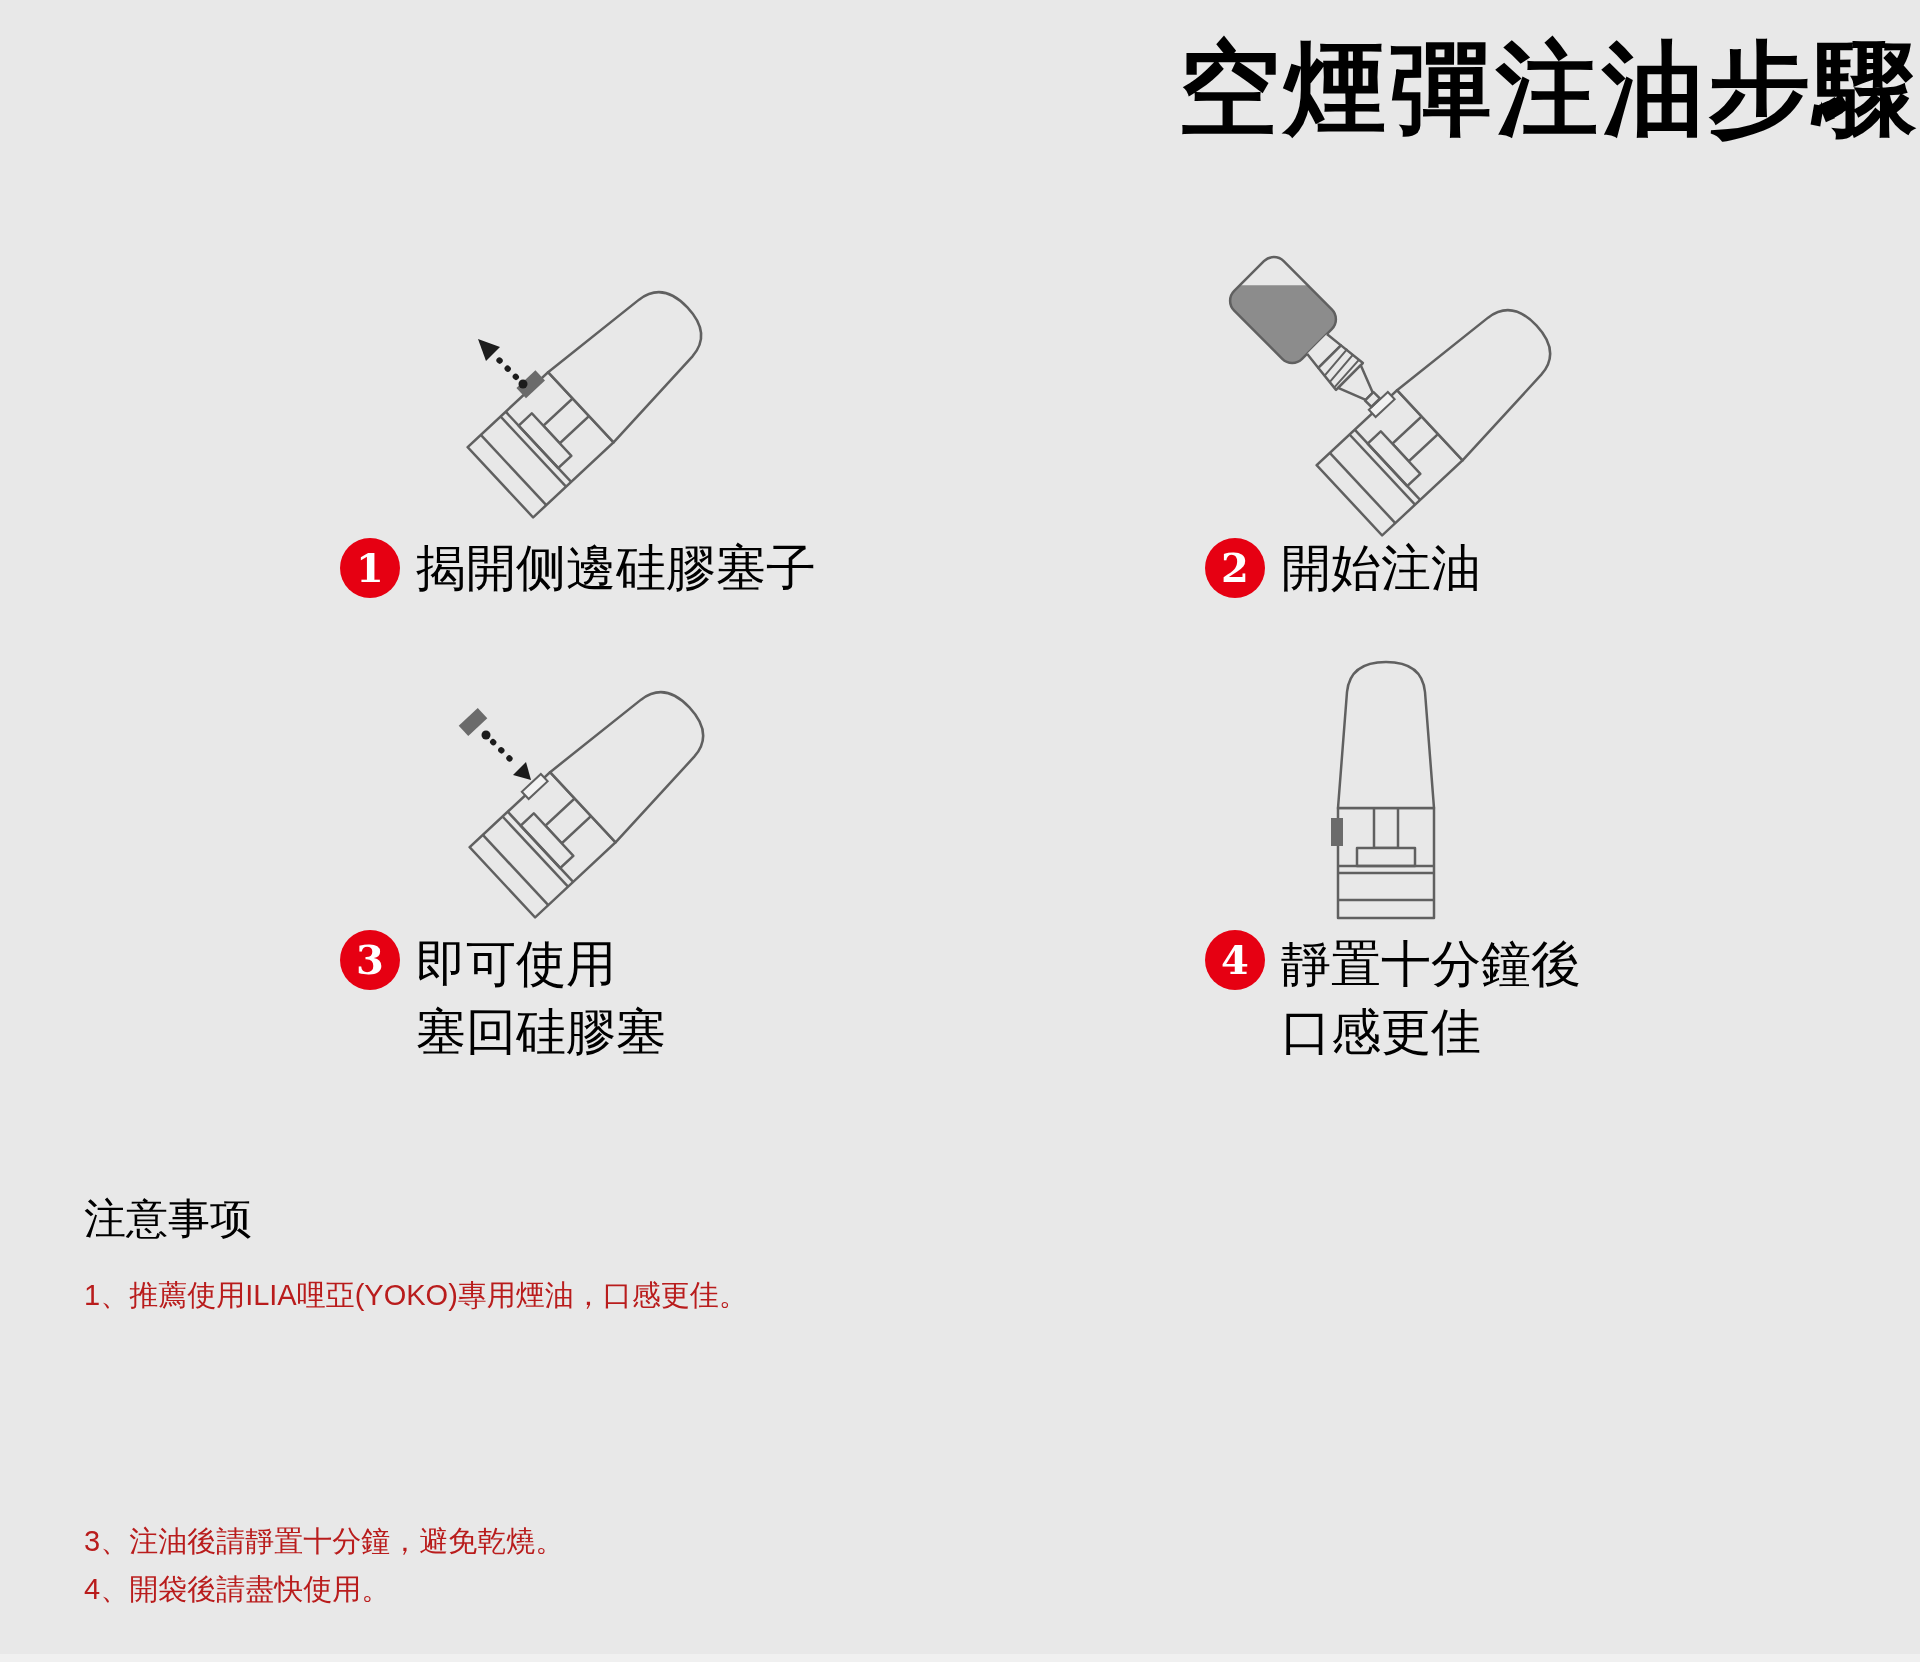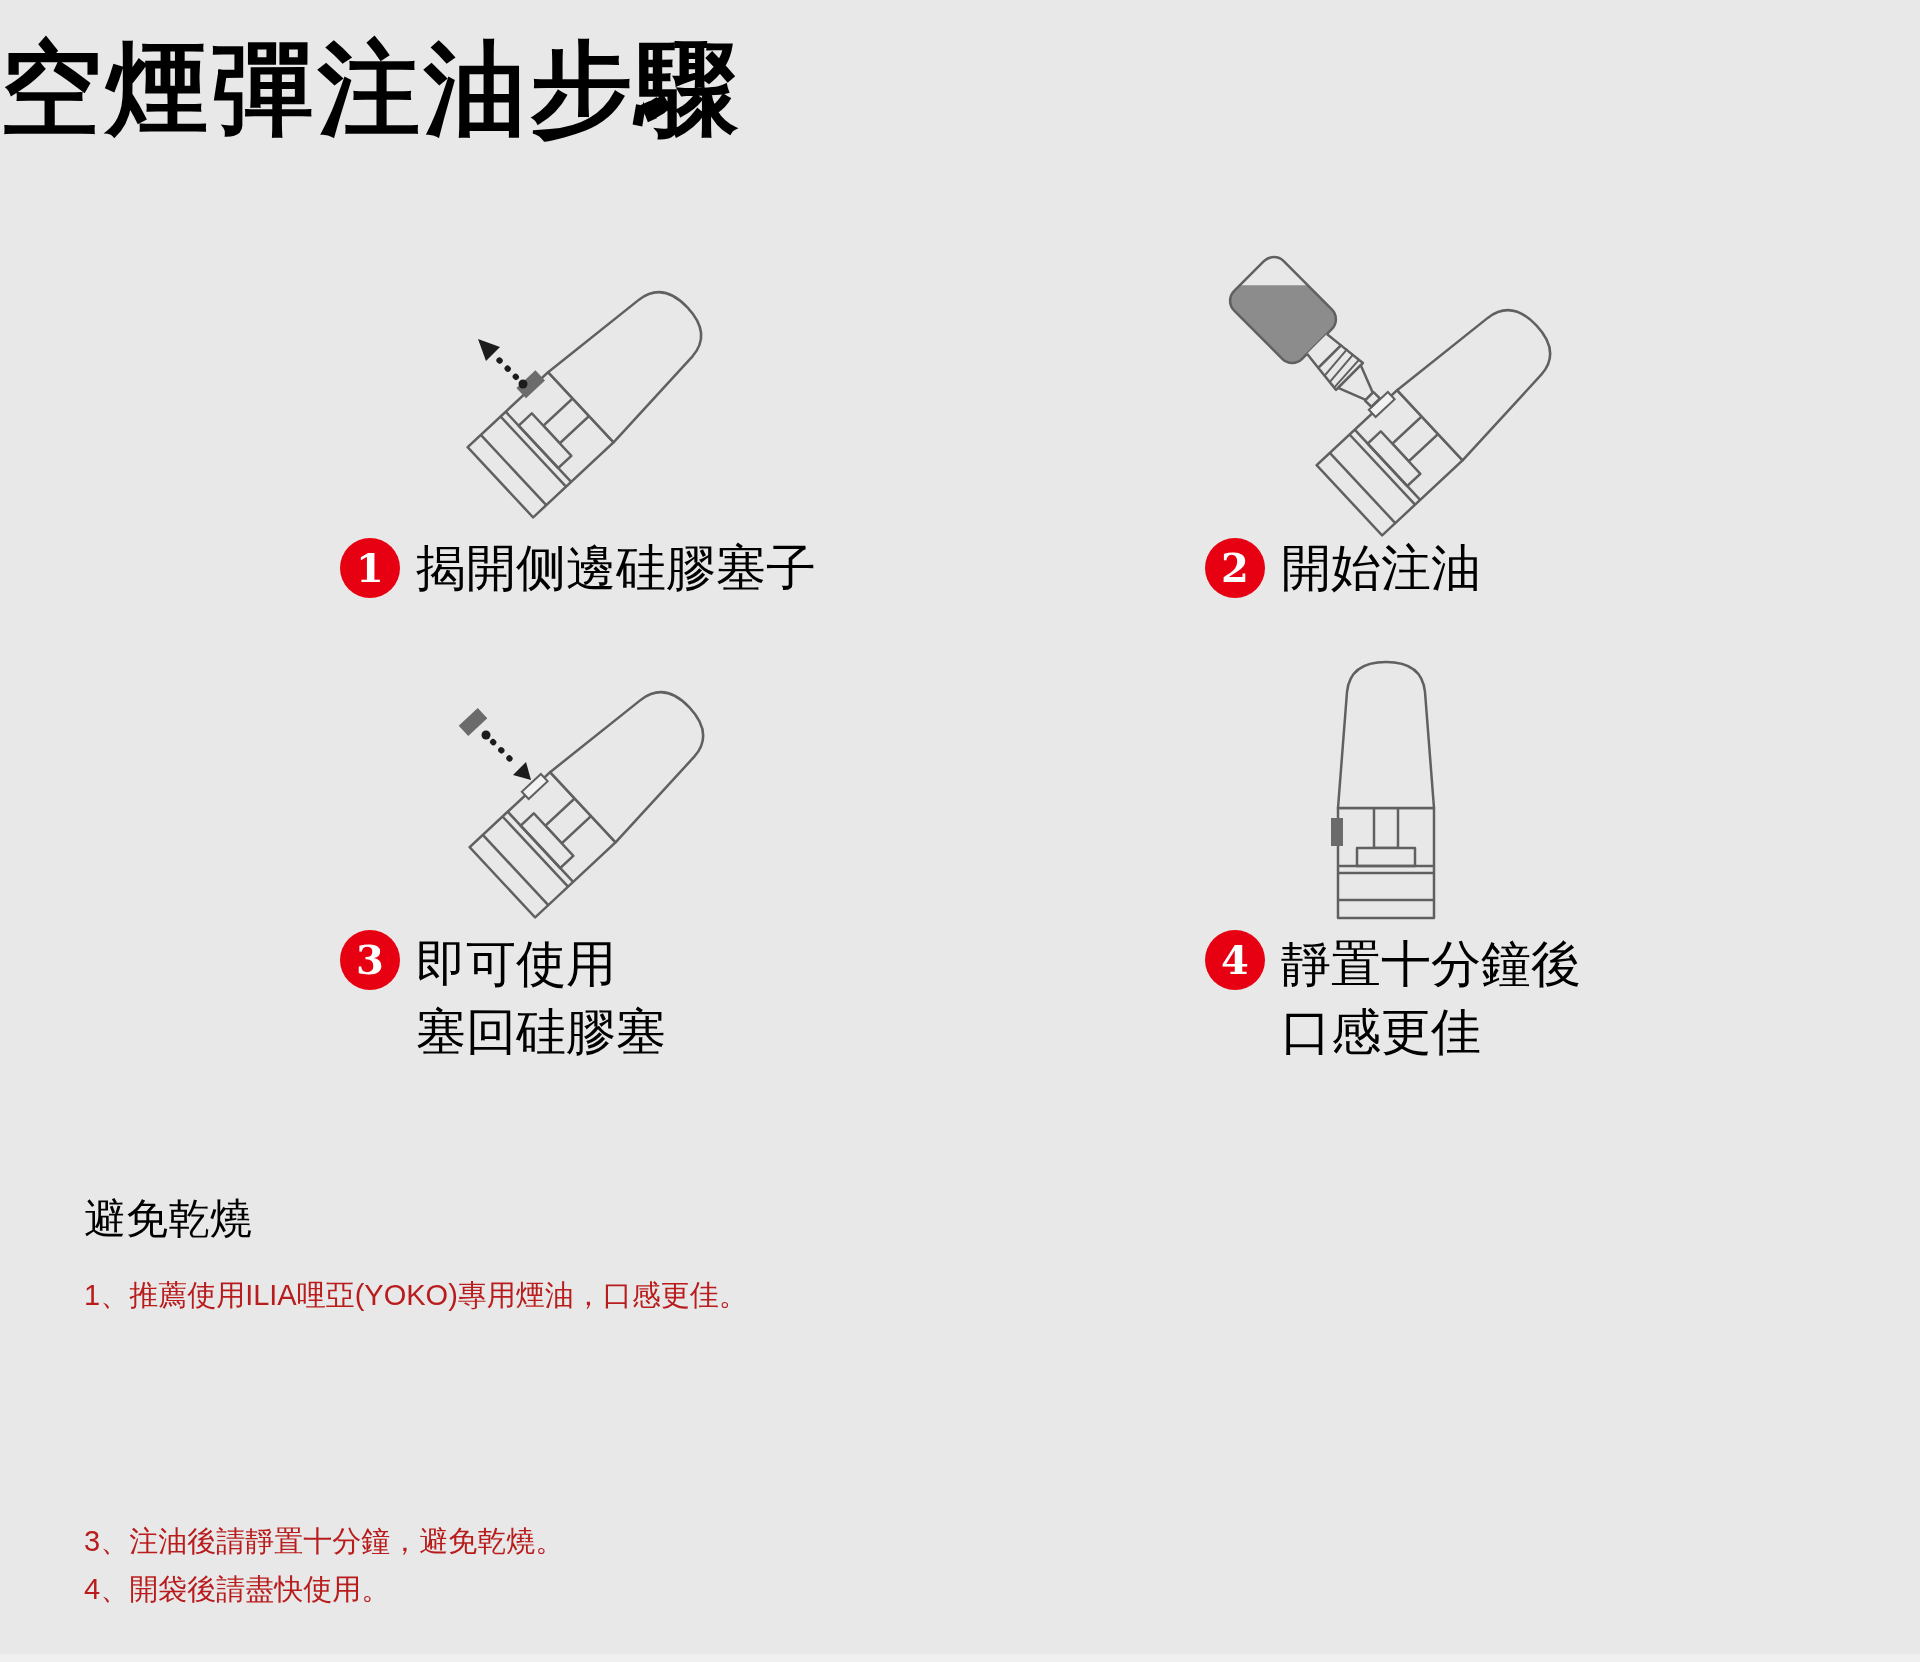--- a/index.html
+++ b/index.html
@@ -9,21 +9,21 @@
   }
   .canvas{
     position:relative;
     width:1920px;height:1662px;
     background:#e8e8e8;
     overflow:hidden;
   }
   .title{
     position:absolute;
     top:36px;left:0;width:1920px;
-    text-align:left;
+    text-align:right;
     font-size:102px;
     font-weight:700;
     letter-spacing:4px;
     color:#000;
     line-height:1.05;
   }
   .illustration{position:absolute;}
   .caption{
     position:absolute;
     display:flex;
@@ -189,19 +189,19 @@
   </div>
 
   <div class="caption" style="left:1205px;top:930px;">
     <span class="badge">4</span>
     <div class="cap-text two-line">
       <div>靜置十分鐘後</div>
       <div>口感更佳</div>
     </div>
   </div>
 
-  <div class="notes-heading" style="top:1194px;">避免乾燒</div>
+  <div class="notes-heading" style="top:1194px;">注意事项</div>
   <div class="note-item" style="top:1278px;">1、推薦使用ILIA哩亞(YOKO)專用煙油，口感更佳。</div>
   <div class="note-item" style="top:1524px;">3、注油後請靜置十分鐘，避免乾燒。</div>
   <div class="note-item" style="top:1572px;">4、開袋後請盡快使用。</div>
 
   <div class="bottom-strip"></div>
 </div>
 
 </body></html>

